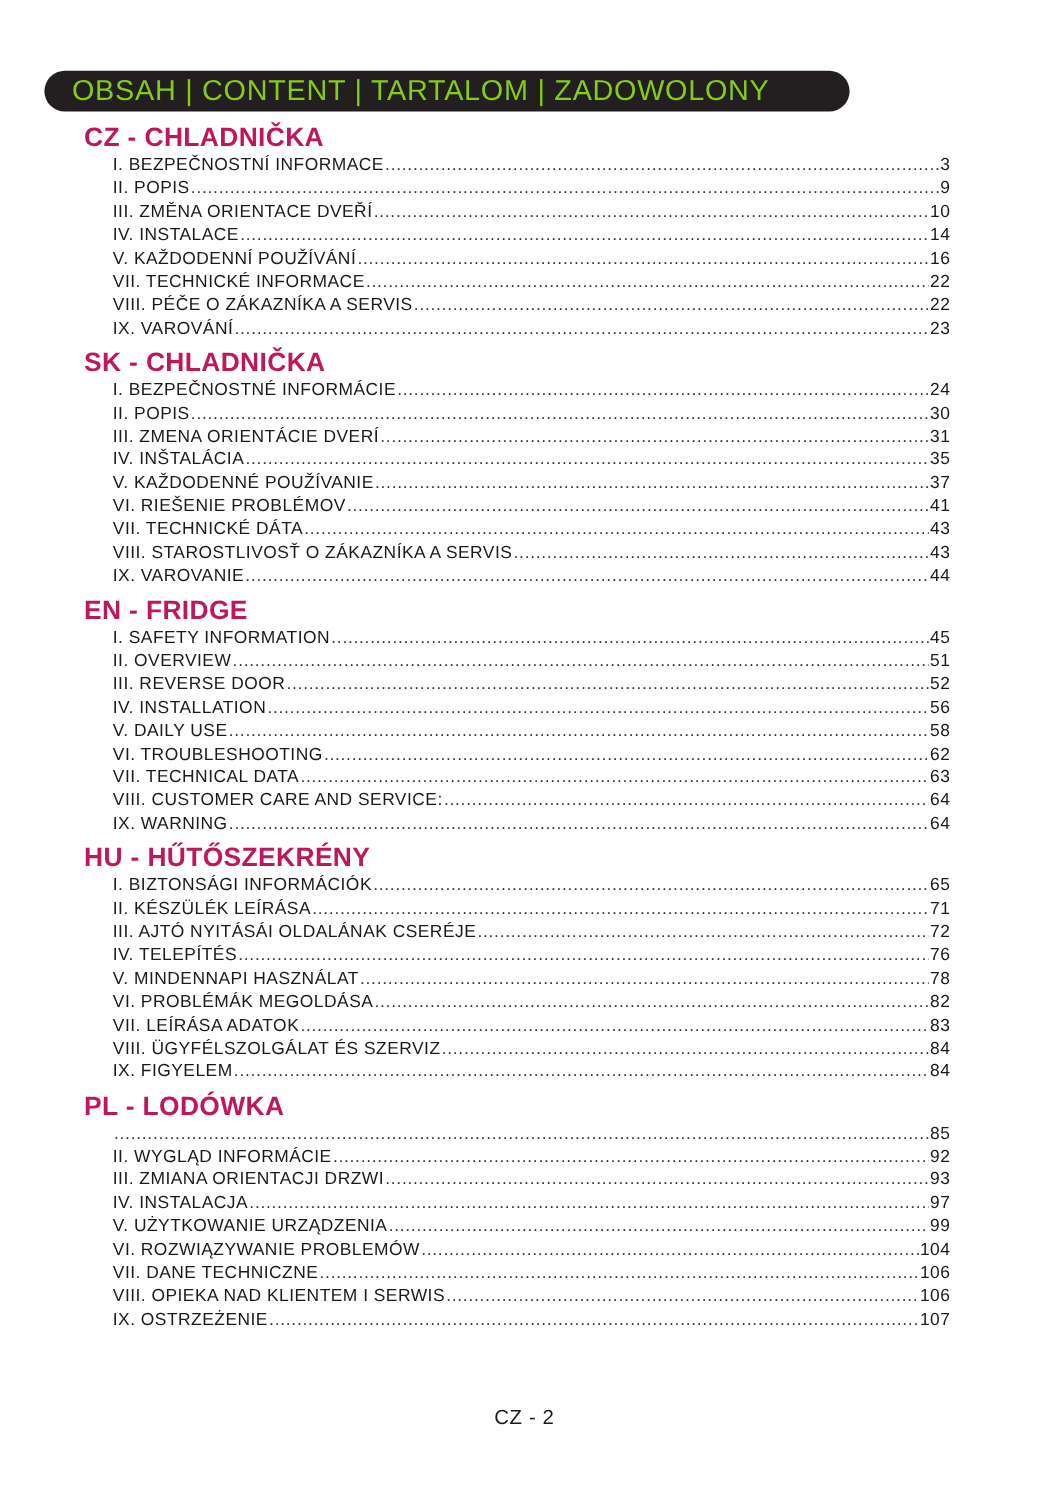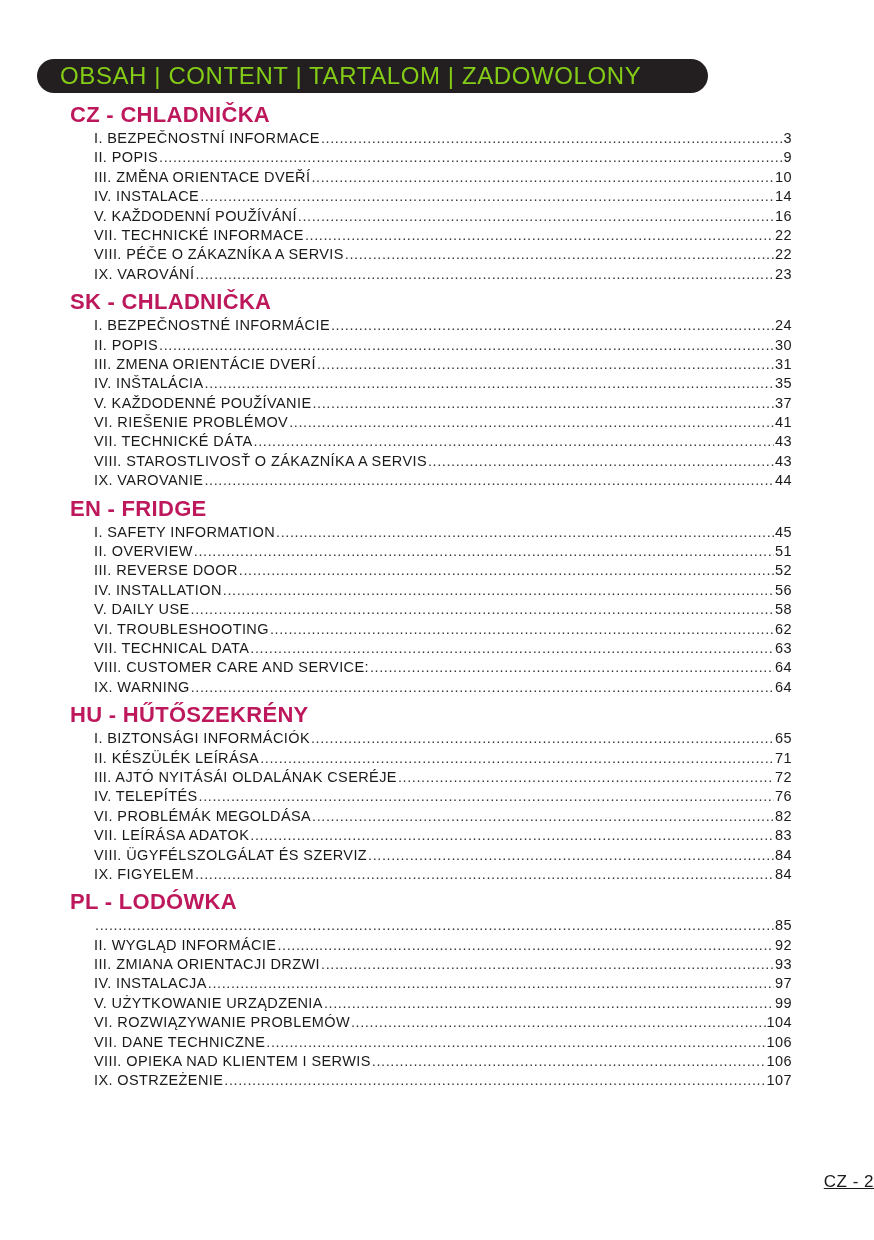--- a/index.html
+++ b/index.html
@@ -13,22 +13,22 @@
   .section-title { font-size: 22px; font-weight: bold; height: 28px; line-height: 28px;
                    margin-top: 0; letter-spacing: 0.3px; color: #be185d; }
   .section { margin-bottom: 4px; }
   .entry { display: flex; align-items: baseline; height: 19.4px; line-height: 19.4px;
            font-size: 14.5px; padding-left: 24px; letter-spacing: 0.4px; }
   .entry .label { white-space: nowrap; }
   .entry .dots { flex: 1; overflow: hidden; white-space: nowrap; margin: 0 1px;
                  color: #333; letter-spacing: 0.6px; }
   .entry .dots::before { content: "........................................................................................................................................................................................................................"; }
   .entry .page { white-space: nowrap; text-align: right; }
-  .footer { position: absolute; left: 0; width: 874px; top: 1172px; text-align: right;
-            font-size: 17px; letter-spacing: 0.5px; text-decoration: underline; }
+  .footer { position: absolute; left: 0; width: 874px; top: 1172px; text-align: center;
+            font-size: 17px; letter-spacing: 0.5px; }
 </style>
 </head>
 <body>
 
 <div class="banner">
   <span>OBSAH | CONTENT | TARTALOM | ZADOWOLONY</span>
 </div>
 
 <div class="toc">
   <div class="section">
@@ -189,20 +189,25 @@
         <span class="label">III. AJTÓ NYITÁSÁI OLDALÁNAK CSERÉJE</span>
         <span class="dots"></span>
         <span class="page">72</span>
       </div>
     <div class="entry">
         <span class="label">IV. TELEPÍTÉS</span>
         <span class="dots"></span>
         <span class="page">76</span>
       </div>
     <div class="entry">
+        <span class="label">V. MINDENNAPI HASZNÁLAT</span>
+        <span class="dots"></span>
+        <span class="page">78</span>
+      </div>
+    <div class="entry">
         <span class="label">VI. PROBLÉMÁK MEGOLDÁSA</span>
         <span class="dots"></span>
         <span class="page">82</span>
       </div>
     <div class="entry">
         <span class="label">VII. LEÍRÁSA ADATOK</span>
         <span class="dots"></span>
         <span class="page">83</span>
       </div>
     <div class="entry">

